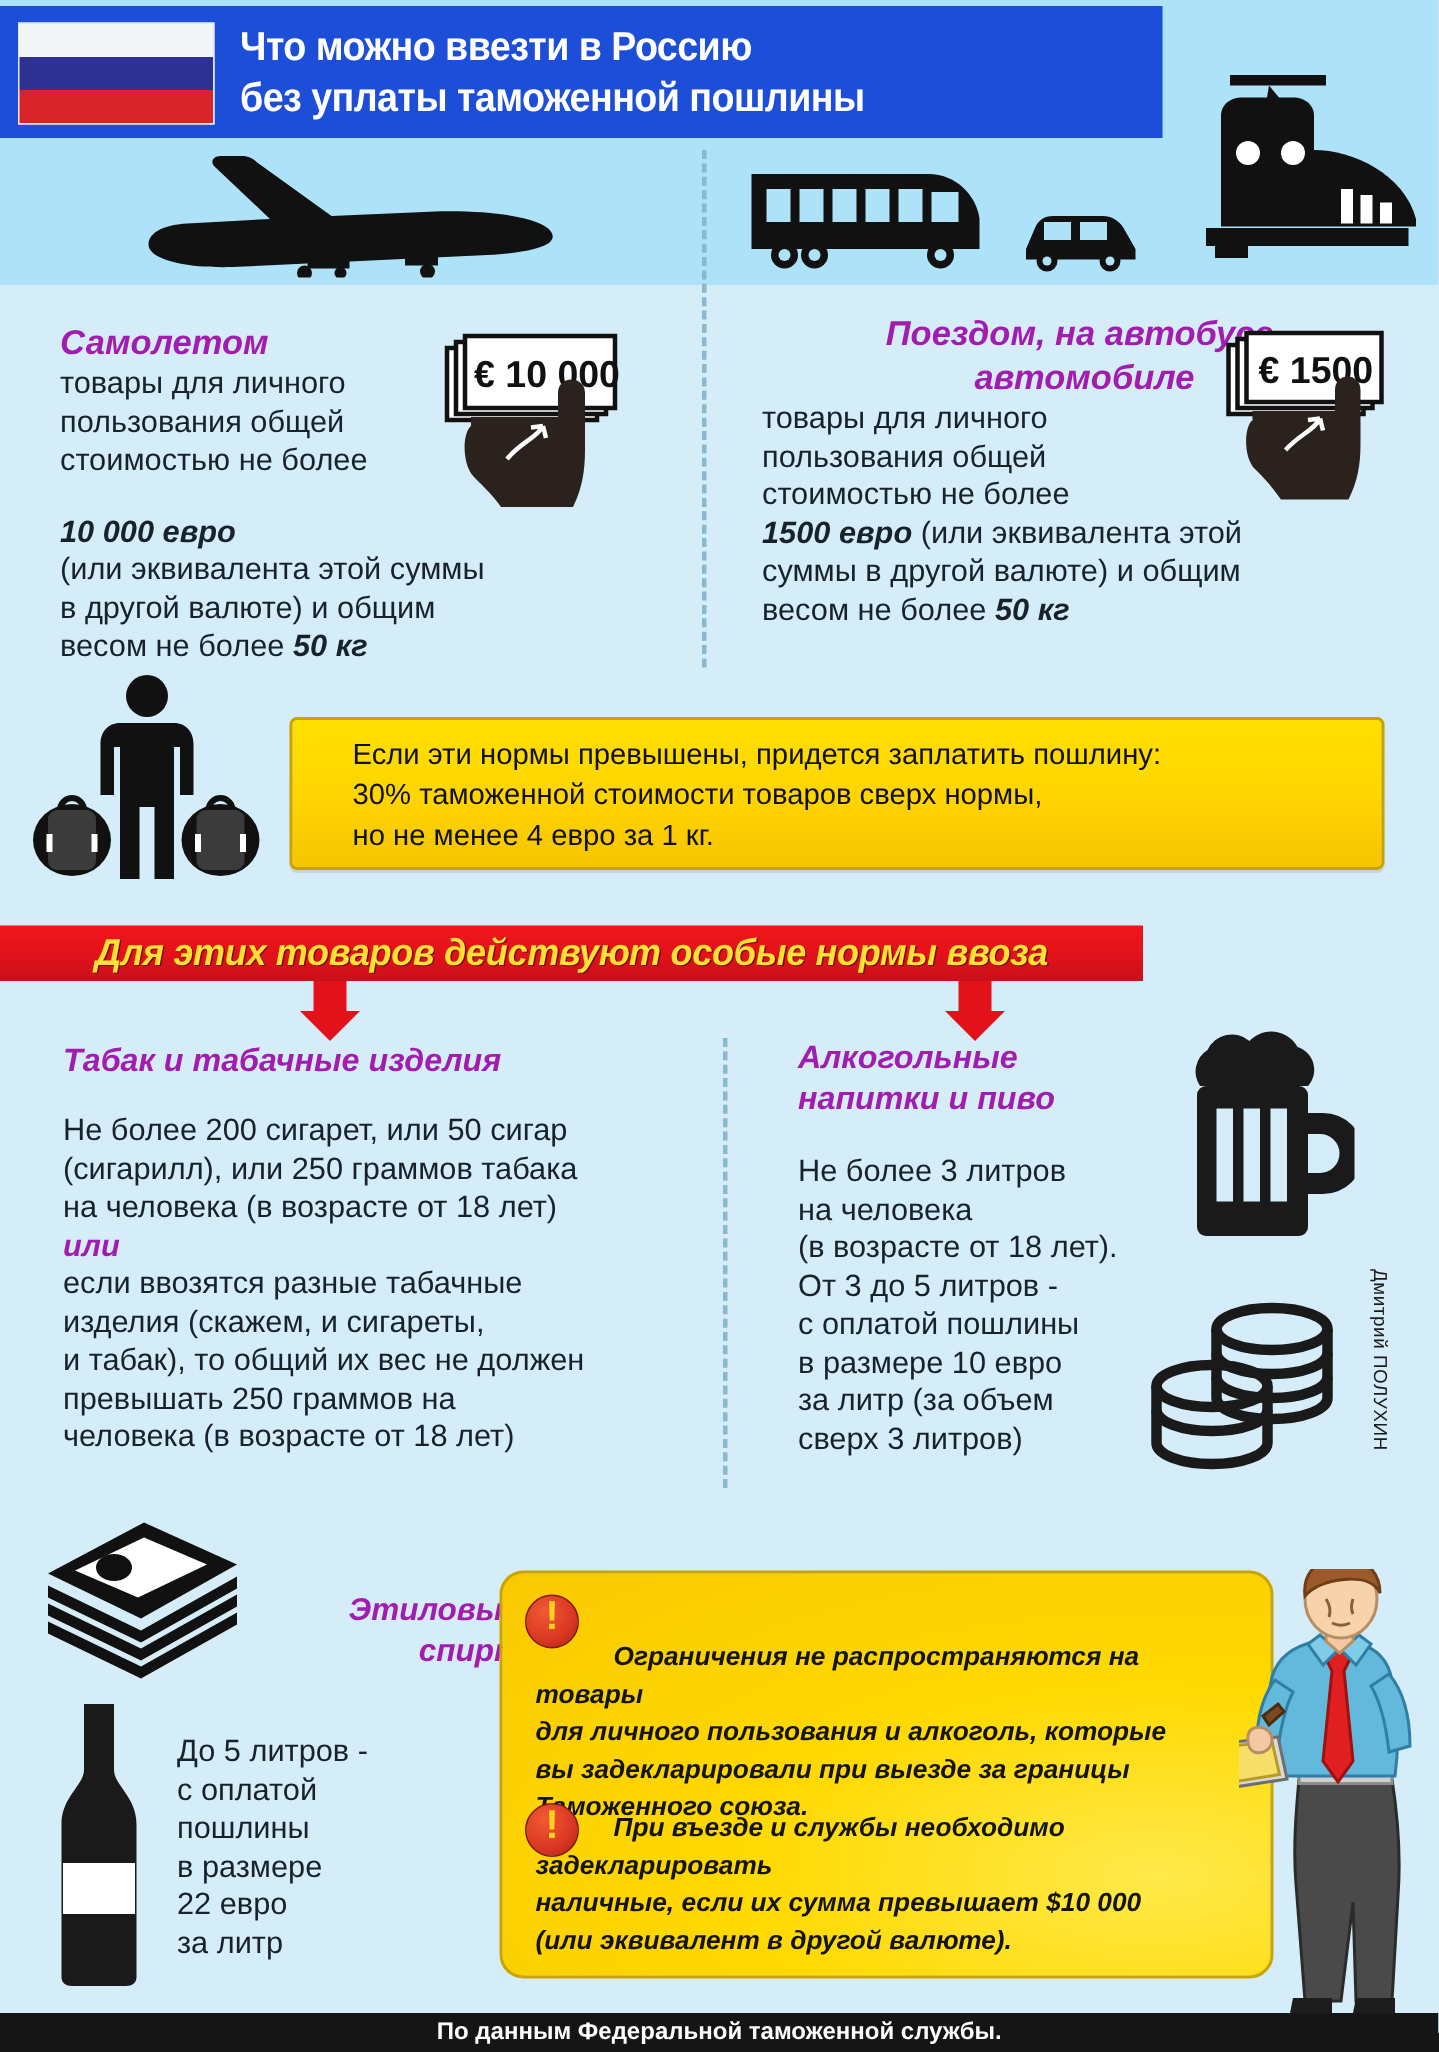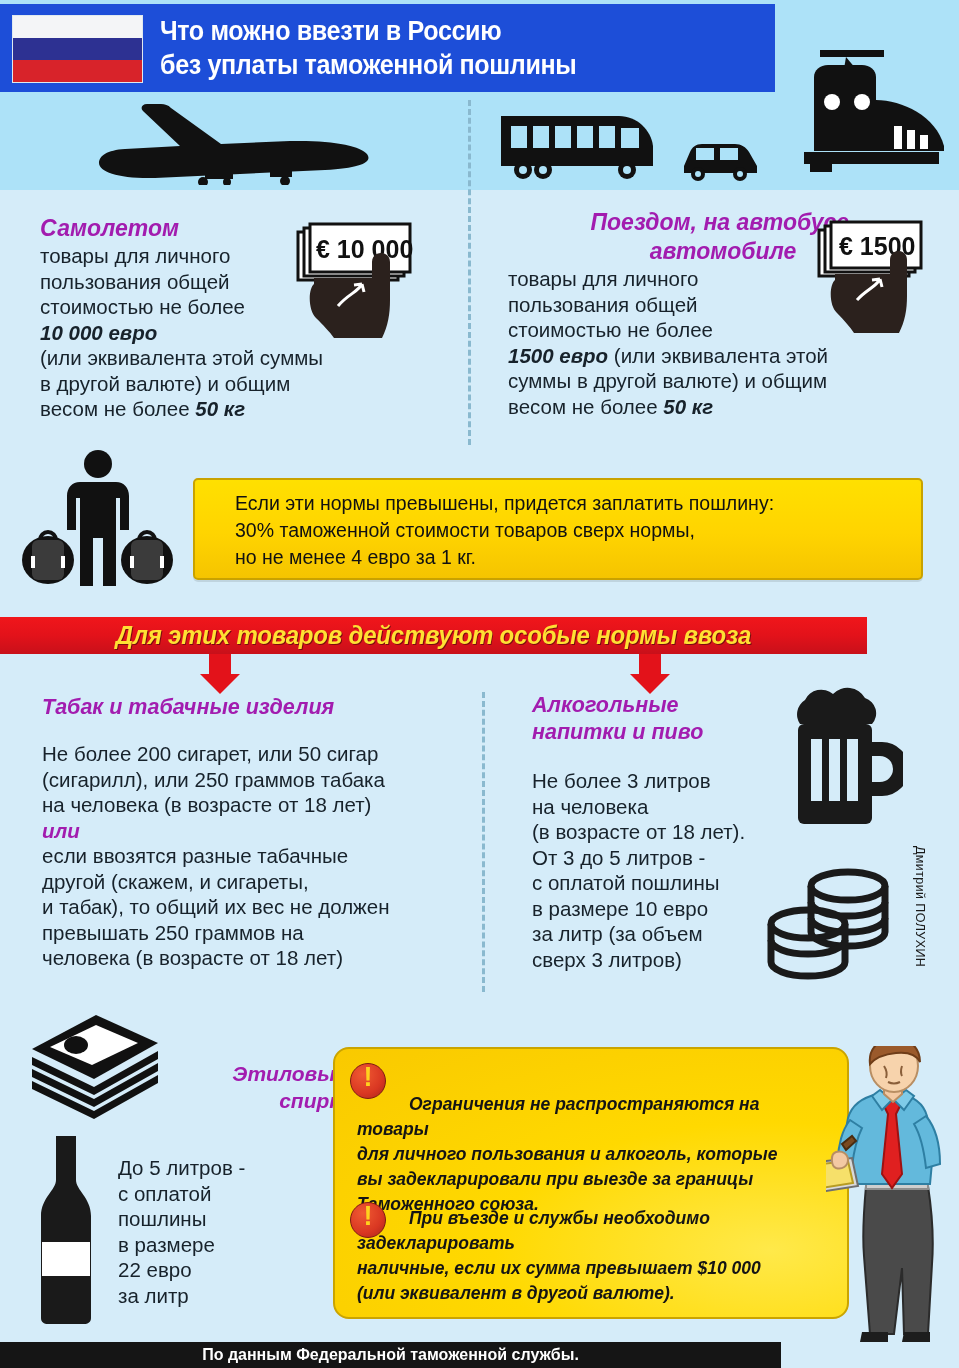--- a/index.html
+++ b/index.html
@@ -26,29 +26,29 @@
     font-family:"Liberation Sans","DejaVu Sans",sans-serif;font-stretch:condensed;
     transform:scaleX(0.93);transform-origin:left top;}
 
   
   .veh{position:absolute;fill:#1a1a1a;}
   .dash-v{position:absolute;border-left:3px dashed #8ab9cf;}
 
   
   .red-head{color:#a21caf;font-weight:bold;font-style:italic;}
   .body-txt{color:#17222b;font-size:20.5px;line-height:25.5px;}
-  .b{font-weight:bold;font-style:italic;}
+  .b{font-weight:bold;font-style:italic;margin-top:22px;}
 
   
   .ybox{position:absolute;background:linear-gradient(180deg,#ffe000 0%,#ffd400 55%,#f5c400 100%);
         border:2px solid #c9a200;border-radius:5px;box-shadow:0 2px 0 rgba(0,0,0,.10);padding-left:20px;}
   .ybox-txt{color:#111;font-size:19.5px;line-height:27px;font-weight:500;}
 
   
-  .redbar{position:absolute;left:0;top:617px;width:867px;height:37px;
+  .redbar{position:absolute;left:0;top:617px;width:762px;height:37px;
      background:linear-gradient(180deg,#f0161b 0%,#e3121a 50%,#c8101a 100%);}
   .redbar span{display:block;text-align:center;color:#ffe033;font-weight:bold;font-style:italic;
      font-size:25px;line-height:37px;letter-spacing:-0.2px;text-shadow:1px 1px 0 #7a0b10;
      transform:scaleX(0.96);}
   .arrow{position:absolute;width:0;height:0;}
 
   
   .ybox2{position:absolute;left:333px;top:1047px;width:512px;height:268px;
         background:radial-gradient(ellipse at 85% 75%, #ffe94a 0%, #ffd900 45%, #f9c900 100%);
         border:2px solid #caa400;border-radius:16px;}
@@ -58,21 +58,21 @@
         background:radial-gradient(circle at 35% 30%, #f05a32 0%, #d93722 60%, #a8241a 100%);
         border:1px solid #7e1a12;}
   .bang:before{content:"!";position:absolute;left:0;right:0;top:-2px;text-align:center;
         color:#ffd21e;font-weight:bold;font-size:27px;font-style:normal;font-family:"Liberation Sans",sans-serif;}
 
   
   .credit{position:absolute;left:913px;top:846px;color:#1a1a1a;font-size:12.5px;
      writing-mode:vertical-rl;letter-spacing:.4px;}
 
   
-  .footer{position:absolute;left:0;bottom:0;width:781px;height:26px;background:#151515;}
+  .footer{position:absolute;left:0;bottom:0;width:959px;height:26px;background:#151515;}
   .footer span{display:block;text-align:center;color:#fff;font-weight:bold;font-size:16px;line-height:26px;}
 
   .euro-note{position:absolute;}
 </style>
 </head>
 <body>
 
 <div class="page">
 
   <div class="topband"></div>
@@ -235,21 +235,21 @@
   <div class="dash-v" style="left:482px;top:692px;height:300px;"></div>
 
   <div style="position:absolute;left:42px;top:694px;width:420px;">
     <div class="red-head" style="font-size:21.5px;line-height:27px;">Табак и табачные изделия</div>
     <div class="body-txt" style="margin-top:20px;">
       <div>Не более 200 сигарет, или 50 сигар</div>
       <div>(сигарилл), или 250 граммов табака</div>
       <div>на человека (в возрасте от  18 лет)</div>
       <div class="red-head" style="font-size:20.5px;line-height:25.5px;">или</div>
       <div>если ввозятся разные табачные</div>
-      <div>другой (скажем, и сигареты,</div>
+      <div>изделия (скажем, и сигареты,</div>
       <div>и табак), то общий их вес не должен</div>
       <div>превышать 250 граммов на</div>
       <div>человека (в возрасте от  18 лет)</div>
     </div>
   </div>
 
   <div style="position:absolute;left:532px;top:692px;width:270px;">
     <div class="red-head" style="font-size:21.5px;line-height:27px;">
       <div>Алкогольные</div>
       <div>напитки и пиво</div>

